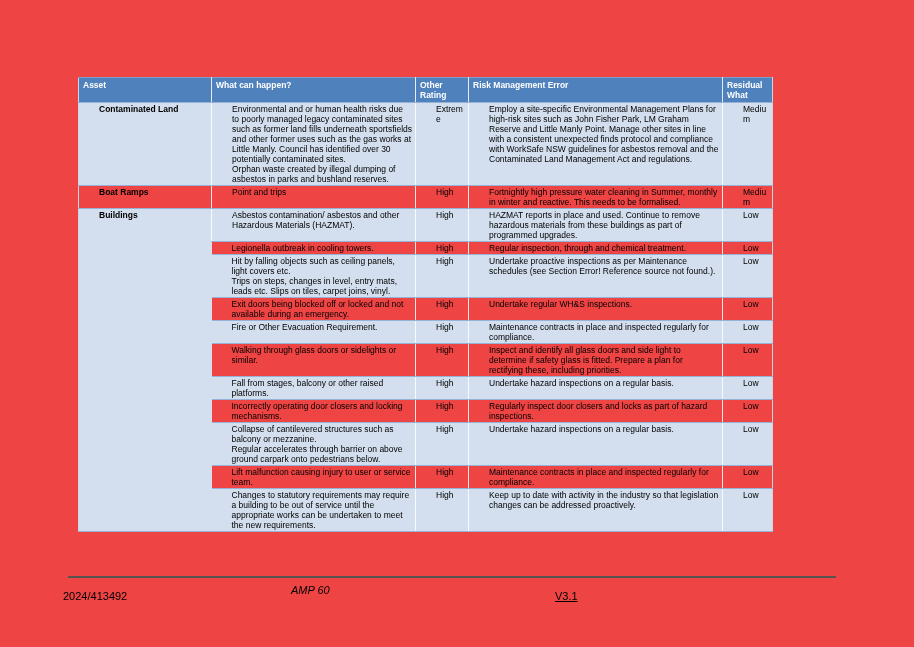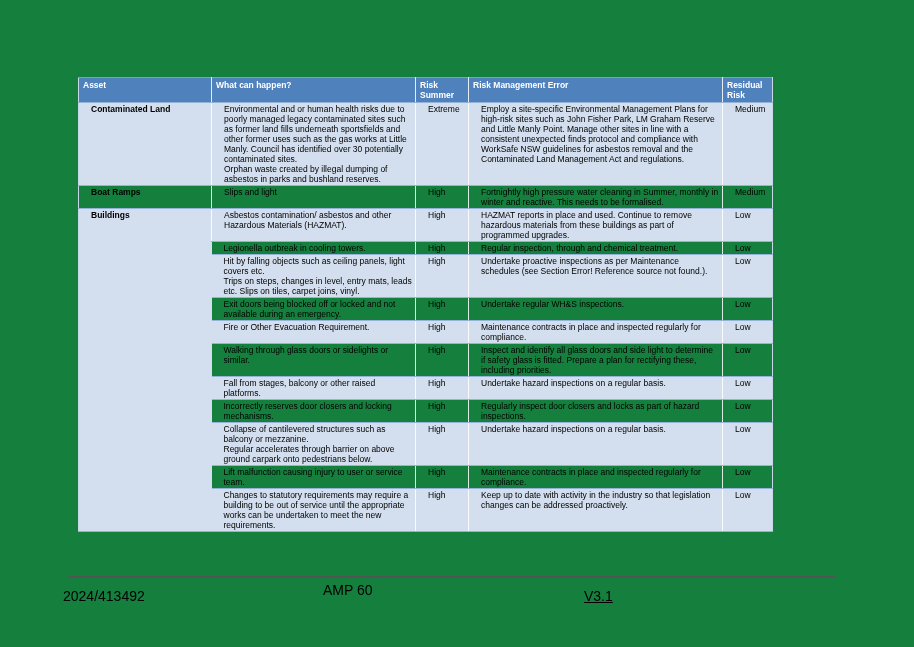--- a/index.html
+++ b/index.html
@@ -1,19 +1,19 @@
 <!DOCTYPE html>
 <html><head>
 <meta charset="utf-8">
 <style>
   html,body{margin:0;padding:0;background:#e8e8e8;}
   .page{
     position:relative;
     width:914px;height:647px;
-    background:#15803d;
+    background:#ef4444;
     font-family:"Liberation Sans","DejaVu Sans",sans-serif;
     overflow:hidden;
   }
   .risk-table{
     position:absolute;left:78px;top:77px;
     width:694px;
     border-collapse:collapse;
     table-layout:fixed;
     font-size:8.5px;line-height:10px;color:#000;
     border-top:1px solid #7ba0cd;
@@ -23,76 +23,76 @@
   .risk-table th{
     background:var(--header-bg,#4F81BD);
     color:var(--header-text,#fff);
     font-weight:bold;text-align:left;
     vertical-align:top;
     padding:2px 3px 2px 4px;
     border-bottom:1px solid #95b3d7;
   }
   .risk-table td{
     vertical-align:top;
-    padding:1px 3px 1px 12px;
+    padding:1px 3px 1px 20px;
     border-bottom:1px solid #95b3d7;
     white-space:pre-wrap;
     word-wrap:break-word;
   }
   .risk-table th + th, .risk-table td + td{
     border-left:1px solid rgba(255,255,255,.85);
   }
   .risk-table td.shaded{ background:var(--band-bg,#D3DFEE); }
   .risk-table td.asset-cell{ font-weight:bold; }
   .risk-table b{ font-weight:normal; }
   .footer-rule{
     position:absolute;left:68px;top:576px;
     width:768px;height:2px;background:#545454;
   }
   .footer-text{
-    position:absolute;font-size:14px;color:#000;line-height:12px;
+    position:absolute;font-size:11px;color:#000;line-height:12px;
   }
   .footer-left{ left:63px;top:590px; }
-  .footer-center{ left:323px;top:584px; }
-  .footer-right{ left:584px;top:590px;text-decoration:underline; }
+  .footer-center{ left:291px;top:584px;font-style:italic; }
+  .footer-right{ left:555px;top:590px;text-decoration:underline; }
 </style>
 </head>
 <body>
 
 <div class="page">
 
   <table class="risk-table" style="--header-bg: #4F81BD; --header-text: #FFFFFF; --band-bg: #D3DFEE;">
     <colgroup>
       <col style="width:133px">
       <col style="width:204px">
       <col style="width:53px">
       <col style="width:254px">
       <col style="width:50px">
     </colgroup>
     <thead>
         <tr>
           <th>Asset</th>
           <th>What can happen?</th>
-          <th>Risk Summer</th>
+          <th>Other Rating</th>
           <th>Risk Management Error</th>
-          <th>Residual Risk</th>
+          <th>Residual What</th>
         </tr>
       </thead>
     <tbody>
         <tr>
           <td rowspan="1" class="asset-cell shaded">Contaminated Land</td>
           <td class="shaded">Environmental and or human health risks due to poorly managed legacy contaminated sites such as former land fills underneath sportsfields and other former uses such as the gas works at Little Manly. Council has identified over 30 potentially contaminated sites.
 Orphan waste created by illegal dumping of asbestos in parks and bushland reserves.</td>
           <td class="shaded">Extreme</td>
           <td class="shaded">Employ a site-specific Environmental Management Plans for high-risk sites such as John Fisher Park, LM Graham Reserve and Little Manly Point. Manage other sites in line with a consistent unexpected finds protocol and compliance with WorkSafe NSW guidelines for asbestos removal and the Contaminated Land Management Act and regulations.</td>
           <td class="shaded">Medium</td>
         </tr>
         <tr>
           <td rowspan="1" class="asset-cell">Boat Ramps</td>
-          <td class="">Slips and light</td>
+          <td class="">Point and trips</td>
           <td class="">High</td>
           <td class="">Fortnightly high pressure water cleaning in Summer, monthly in winter and reactive. This needs to be formalised.</td>
           <td class="">Medium</td>
         </tr>
         <tr>
           <td rowspan="11" class="asset-cell shaded">Buildings</td>
           <td class="shaded">Asbestos contamination/ asbestos and other Hazardous Materials (HAZMAT).</td>
           <td class="shaded">High</td>
           <td class="shaded">HAZMAT reports in place and used. Continue to remove hazardous materials from these buildings as part of programmed upgrades.</td>
           <td class="shaded">Low</td>
@@ -128,21 +128,21 @@
           <td class="">Inspect and identify all glass doors and side light to determine if safety glass is fitted. Prepare a plan for rectifying these, including priorities.</td>
           <td class="">Low</td>
         </tr>
         <tr>
           <td class="shaded">Fall from stages, balcony or other raised platforms.</td>
           <td class="shaded">High</td>
           <td class="shaded">Undertake hazard inspections on a regular basis.</td>
           <td class="shaded">Low</td>
         </tr>
         <tr>
-          <td class="">Incorrectly reserves door closers and locking mechanisms.</td>
+          <td class="">Incorrectly operating door closers and locking mechanisms.</td>
           <td class="">High</td>
           <td class="">Regularly inspect door closers and locks as part of hazard inspections.</td>
           <td class="">Low</td>
         </tr>
         <tr>
           <td class="shaded">Collapse of cantilevered structures such as balcony or mezzanine.
 Regular accelerates through barrier on above ground carpark onto pedestrians below.</td>
           <td class="shaded">High</td>
           <td class="shaded">Undertake hazard inspections on a regular basis.</td>
           <td class="shaded">Low</td>

